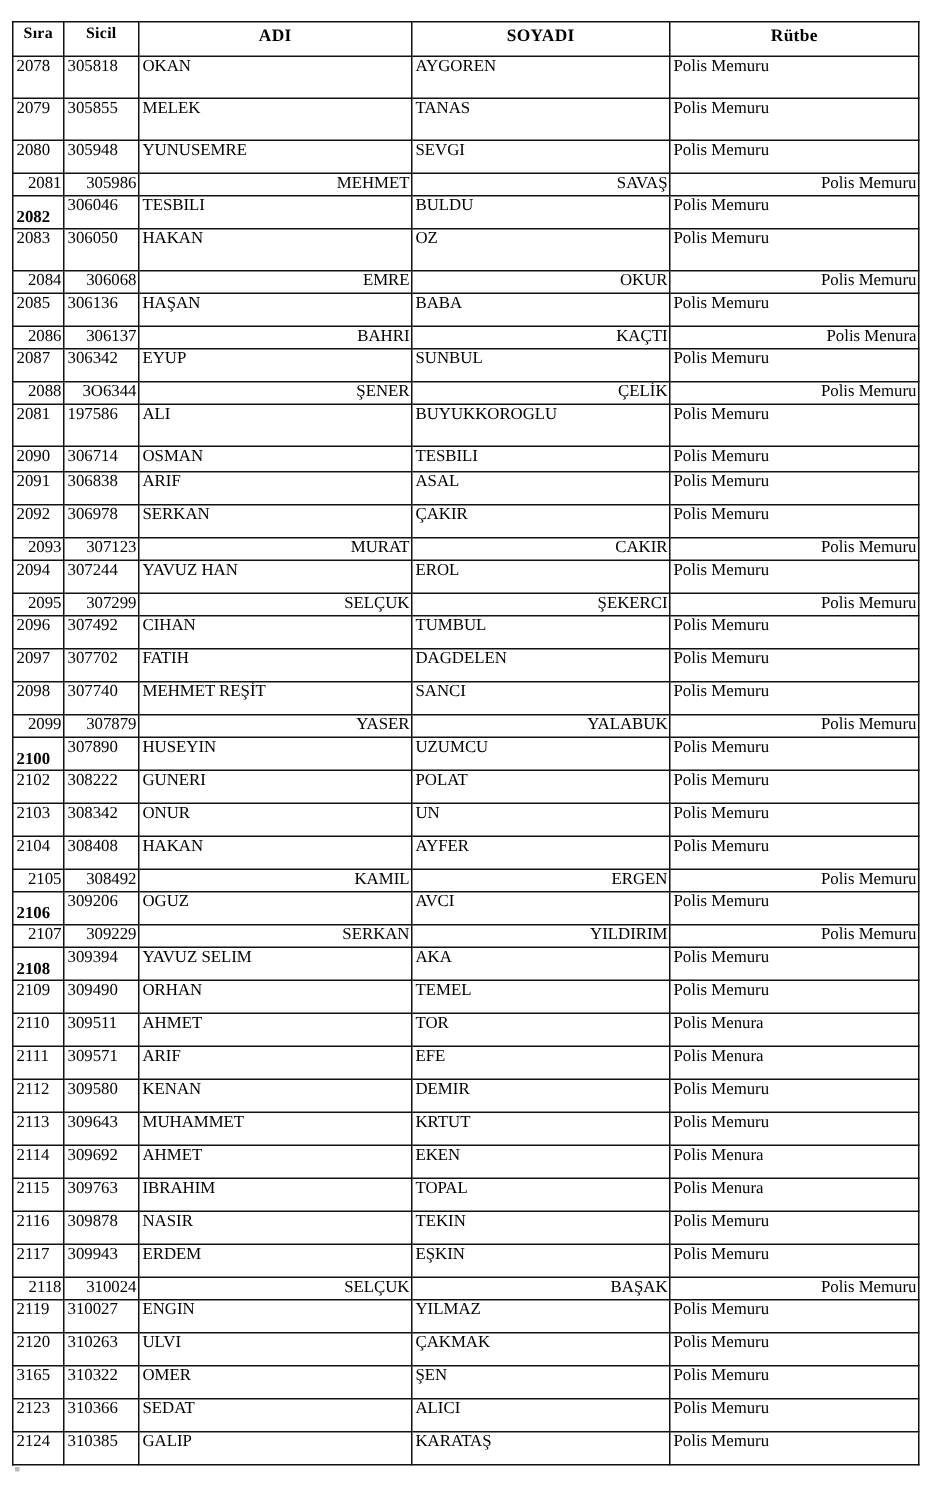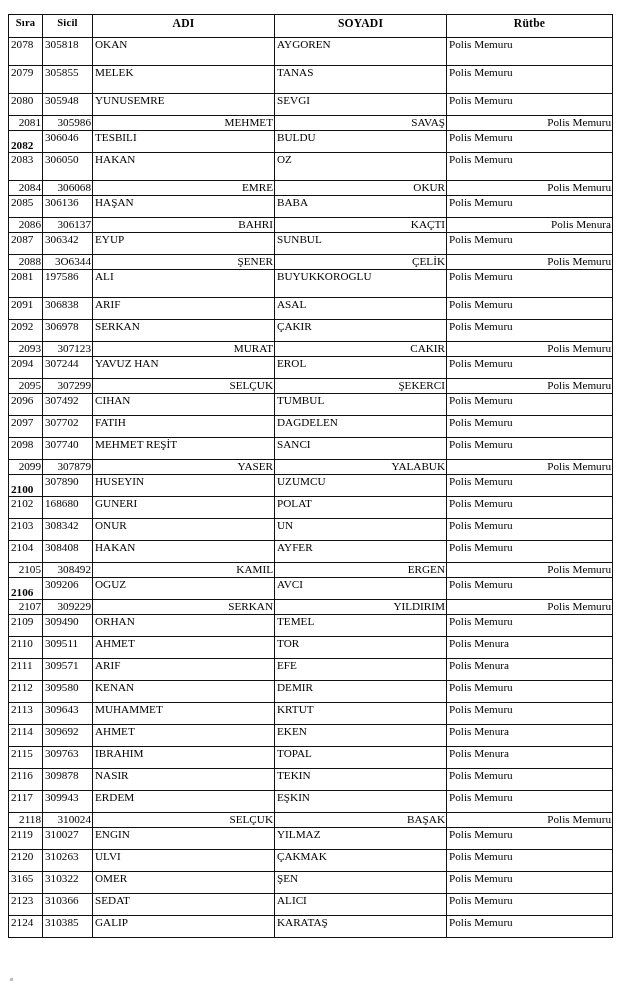--- a/index.html
+++ b/index.html
@@ -314,20 +314,37 @@
             <td class="col-adi">
               <span class="cell-inner">ALI</span>
             </td>
             <td class="col-soyadi">
               <span class="cell-inner">BUYUKKOROGLU</span>
             </td>
             <td class="col-rutbe">
               <span class="cell-inner">Polis Memuru</span>
             </td>
           </tr>
+          <tr class="pad-norm">
+            <td class="col-sira">
+              <span class="cell-inner">2090</span>
+            </td>
+            <td class="col-sicil">
+              <span class="cell-inner">306714</span>
+            </td>
+            <td class="col-adi">
+              <span class="cell-inner">OSMAN</span>
+            </td>
+            <td class="col-soyadi">
+              <span class="cell-inner">TESBILI</span>
+            </td>
+            <td class="col-rutbe">
+              <span class="cell-inner">Polis Memuru</span>
+            </td>
+          </tr>
           <tr class="pad-mid">
             <td class="col-sira">
               <span class="cell-inner">2091</span>
             </td>
             <td class="col-sicil">
               <span class="cell-inner">306838</span>
             </td>
             <td class="col-adi">
               <span class="cell-inner">ARIF</span>
             </td>
@@ -489,21 +506,21 @@
             </td>
             <td class="col-rutbe">
               <span class="cell-inner">Polis Memuru</span>
             </td>
           </tr>
           <tr class="pad-mid">
             <td class="col-sira">
               <span class="cell-inner">2102</span>
             </td>
             <td class="col-sicil">
-              <span class="cell-inner">168680</span>
+              <span class="cell-inner">308222</span>
             </td>
             <td class="col-adi">
               <span class="cell-inner">GUNERI</span>
             </td>
             <td class="col-soyadi">
               <span class="cell-inner">POLAT</span>
             </td>
             <td class="col-rutbe">
               <span class="cell-inner">Polis Memuru</span>
             </td>
@@ -581,20 +598,37 @@
               <span class="cell-inner">2107</span>
             </td>
             <td class="col-sicil">
               <span class="cell-inner">309229</span>
             </td>
             <td class="col-adi">
               <span class="cell-inner">SERKAN</span>
             </td>
             <td class="col-soyadi">
               <span class="cell-inner">YILDIRIM</span>
+            </td>
+            <td class="col-rutbe">
+              <span class="cell-inner">Polis Memuru</span>
+            </td>
+          </tr>
+          <tr class="pad-mid">
+            <td class="col-sira sira-low">
+              <span class="cell-inner">2108</span>
+            </td>
+            <td class="col-sicil">
+              <span class="cell-inner">309394</span>
+            </td>
+            <td class="col-adi">
+              <span class="cell-inner">YAVUZ SELIM</span>
+            </td>
+            <td class="col-soyadi">
+              <span class="cell-inner">AKA</span>
             </td>
             <td class="col-rutbe">
               <span class="cell-inner">Polis Memuru</span>
             </td>
           </tr>
           <tr class="pad-mid">
             <td class="col-sira">
               <span class="cell-inner">2109</span>
             </td>
             <td class="col-sicil">

